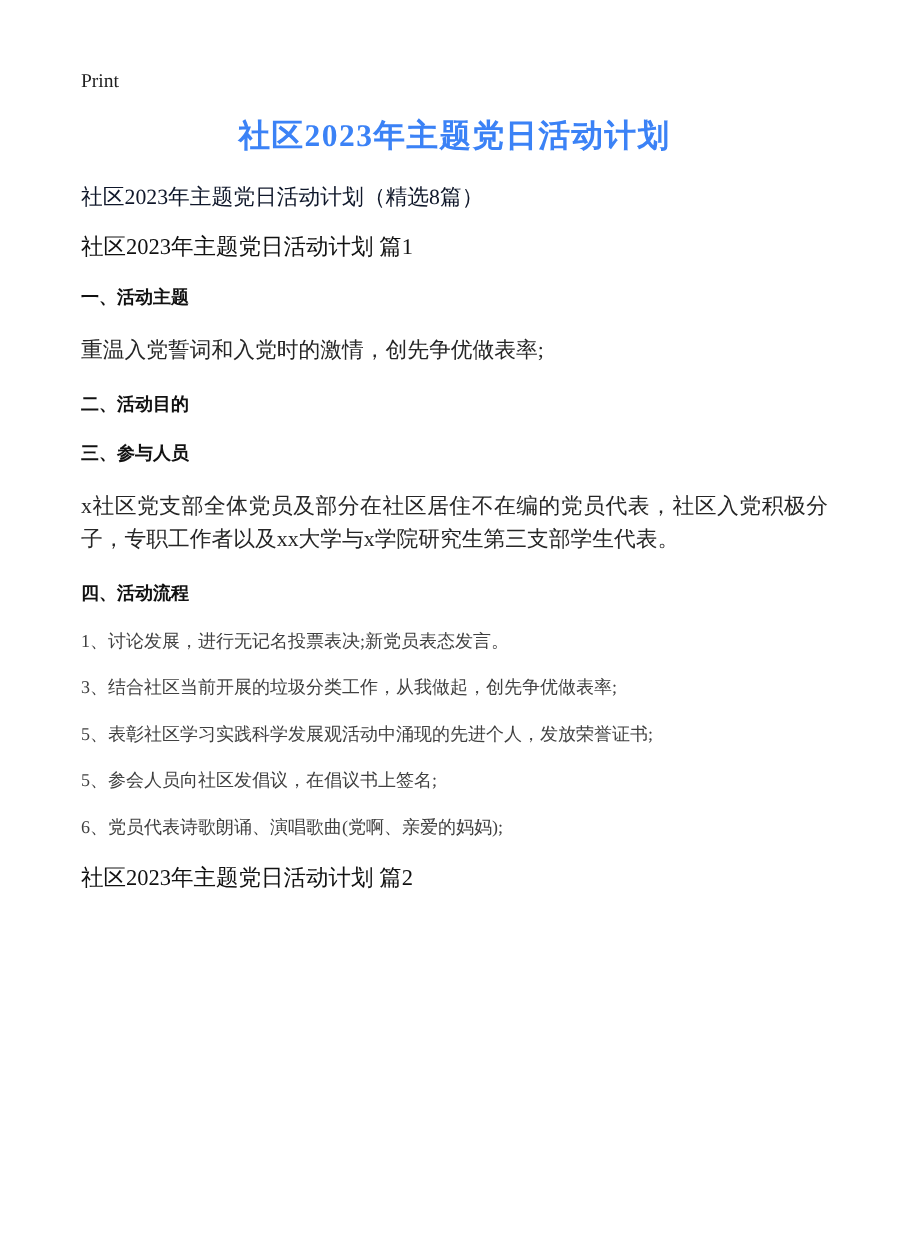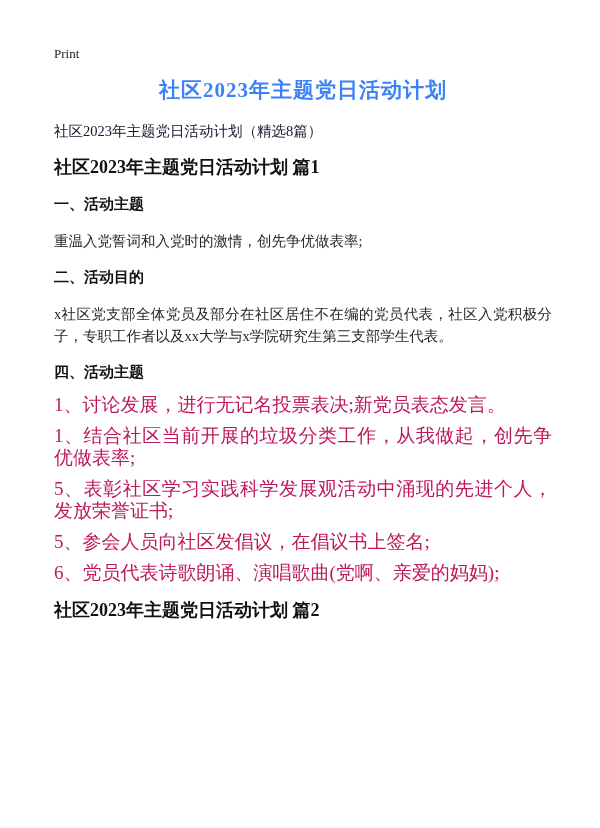--- a/index.html
+++ b/index.html
@@ -34,68 +34,69 @@
     text-align: center;
     letter-spacing: 1px;
     margin: 14px 0 18px 0;
   }
   .doc-subtitle {
     font-size: 14.5px;
     margin: 0 0 14px 0;
     color: #0f172a;
   }
   .part-title {
-    font-size: 18px;
-    font-weight: bold;
+    font-size: 15px;
+    font-weight: normal;
     color: #111111;
     margin: 14px 0 12px 0;
   }
   .sec-heading {
-    font-size: 15px;
+    font-size: 12px;
     font-weight: bold;
     color: #111111;
     margin: 16px 0 12px 0;
   }
   .body-para {
     font-size: 14.5px;
     line-height: 22px;
     margin: 16px 0 10px 0;
     text-align: justify;
     color: #262626;
   }
   .list-para {
-    font-size: 19px;
+    font-size: 12px;
     line-height: 22px;
     margin: 0 0 9px 0;
     text-align: justify;
-    color: #be185d;
+    color: #404040;
   }
 </style>
 </head>
 <body>
 
 <div class="page">
 
   <div class="print-link">Print</div>
 
   <h1 class="doc-title">社区2023年主题党日活动计划</h1>
 
   <p class="doc-subtitle">社区2023年主题党日活动计划（精选8篇）</p>
 
   <h2 class="part-title">社区2023年主题党日活动计划 篇1</h2>
 
   <h3 class="sec-heading">一、活动主题</h3>
   <p class="body-para">重温入党誓词和入党时的激情，创先争优做表率;</p>
 
   <h3 class="sec-heading">二、活动目的</h3>
 
+  <h3 class="sec-heading">三、参与人员</h3>
   <p class="body-para">x社区党支部全体党员及部分在社区居住不在编的党员代表，社区入党积极分子，专职工作者以及xx大学与x学院研究生第三支部学生代表。</p>
 
-  <h3 class="sec-heading">四、活动主题</h3>
+  <h3 class="sec-heading">四、活动流程</h3>
   <p class="list-para">1、讨论发展，进行无记名投票表决;新党员表态发言。</p>
-  <p class="list-para">1、结合社区当前开展的垃圾分类工作，从我做起，创先争优做表率;</p>
+  <p class="list-para">3、结合社区当前开展的垃圾分类工作，从我做起，创先争优做表率;</p>
   <p class="list-para">5、表彰社区学习实践科学发展观活动中涌现的先进个人，发放荣誉证书;</p>
   <p class="list-para">5、参会人员向社区发倡议，在倡议书上签名;</p>
   <p class="list-para">6、党员代表诗歌朗诵、演唱歌曲(党啊、亲爱的妈妈);</p>
 
   <h2 class="part-title">社区2023年主题党日活动计划 篇2</h2>
 
 </div>
 
 </body></html>

